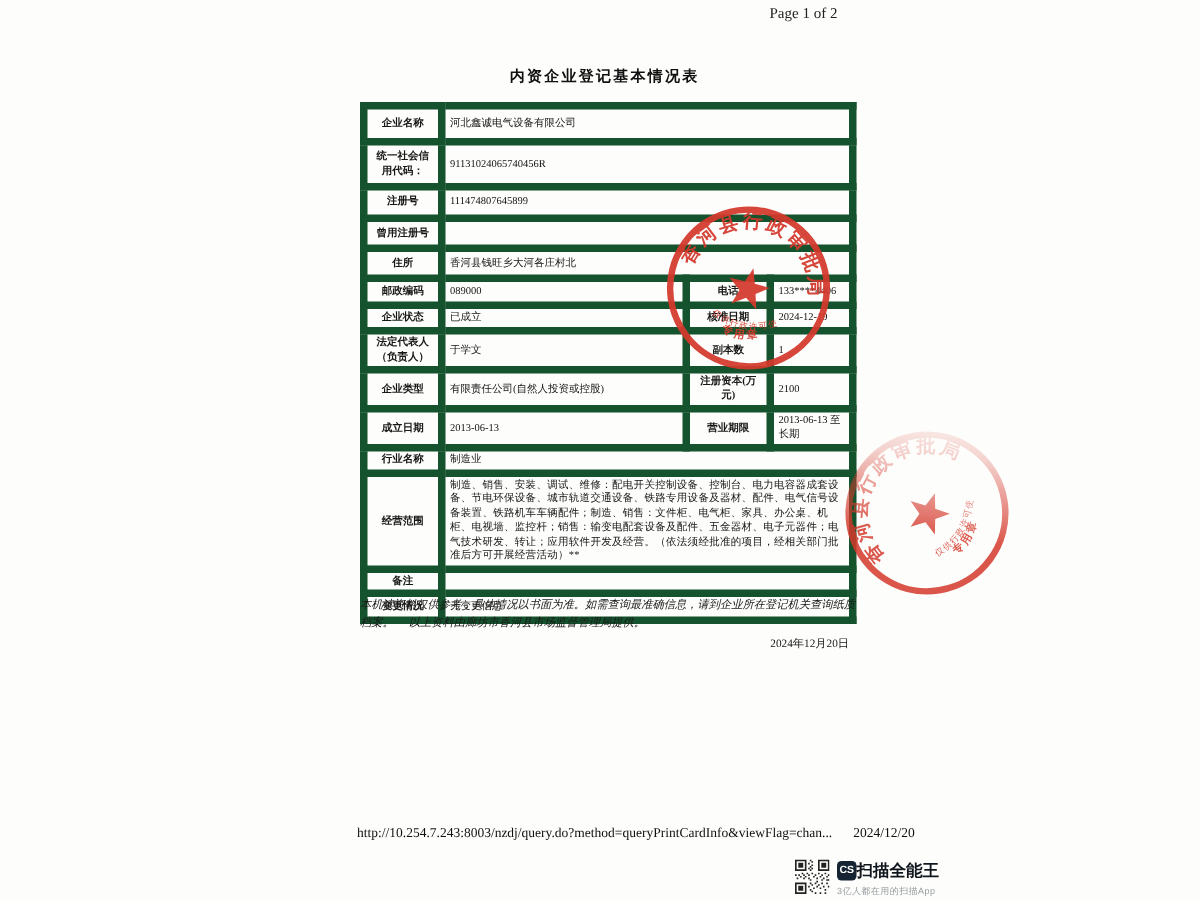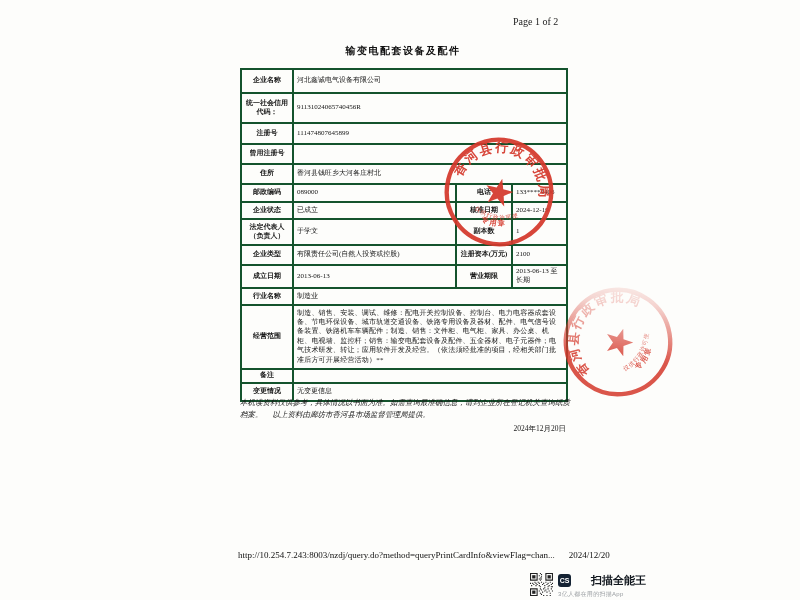--- a/index.html
+++ b/index.html
@@ -1,24 +1,24 @@
 <!DOCTYPE html>
 <html><head>
 <meta charset="utf-8">
 <style>
   html,body{margin:0;padding:0;}
   body{width:800px;height:600px;background:#ffffff;overflow:hidden;}
   .page{position:relative;width:800px;height:600px;background:#fdfdfb;
         font-family:"Liberation Serif",serif;color:#1e1e1e;}
-  .page-indicator{position:absolute;left:513px;top:16px;font-size:10px;color:#222;}
+  .page-indicator{position:absolute;left:513px;top:4px;font-size:10px;color:#222;}
   .doc-title{position:absolute;left:240px;top:44px;width:326px;text-align:center;
              font-size:10px;font-weight:bold;letter-spacing:1.5px;color:#111;}
   table.info-table{position:absolute;left:240px;top:68px;width:326px;
                    border-collapse:collapse;table-layout:fixed;font-size:7px;}
-  .info-table td{border:2px solid #14532d;padding:1px 3px;vertical-align:middle;
+  .info-table td{border:5px solid #14532d;padding:1px 3px;vertical-align:middle;
                  overflow:hidden;line-height:1.35;}
   .lbl{text-align:center;font-weight:bold;padding:1px 2px;color:#171717;}
   .val{text-align:left;color:#141414;}
   tr.r0{height:24px}tr.r1{height:30px}tr.r2{height:21px}tr.r3{height:20px}
   tr.r4{height:20px}tr.r5{height:18px}tr.r6{height:17px}tr.r7{height:26px}
   tr.r8{height:20px}tr.r9{height:18px}tr.r10{height:18px}tr.r11{height:17px}
   tr.r12{height:64px}tr.r13{height:14px}tr.r14{height:18px}
   .scope{line-height:1.6;padding:3px 5px;letter-spacing:.2px;}
   .stamp{position:absolute;pointer-events:none;}
   .stamp1{left:441px;top:134px;width:116px;height:116px;transform:rotate(14deg);opacity:.93;}
@@ -33,33 +33,33 @@
   .printbar{position:absolute;left:238px;top:550px;font-size:9px;color:#111;
             display:flex;align-items:baseline;}
   .printbar .print-date{margin-left:14px;}
   .scanner{position:absolute;left:530px;top:573px;display:flex;align-items:flex-start;}
   .qr{width:23px;height:23px;display:block;}
   .brand{margin-left:5px;}
   .brand-row{display:flex;align-items:center;}
   .cs-badge{width:13px;height:13px;border-radius:3px;background:#152333;color:#fff;
             font-family:"Liberation Sans",sans-serif;font-size:7px;font-weight:bold;
             display:flex;align-items:center;justify-content:center;letter-spacing:0;}
-  .app-name{margin-left:20px;font-family:Liberation Serif, serif;font-size:11px;
+  .app-name{margin-left:0;font-family:Liberation Serif, serif;font-size:11px;
             font-weight:bold;color:#10161d;}
   .tagline{margin-top:2px;font-family:"Liberation Sans",sans-serif;font-size:6px;
            color:#979b9f;letter-spacing:.3px;}
 </style>
 </head>
 <body>
 
 <div class="page">
 
   <div class="page-indicator">Page 1 of 2</div>
 
-  <div class="doc-title">输变电配套设备及配件</div>
+  <div class="doc-title">内资企业登记基本情况表</div>
 
   <table class="info-table">
     <colgroup>
         <col style="width:52px">
         <col style="width:163px">
         <col style="width:56px">
         <col style="width:55px">
       </colgroup>
     <tbody>
         <tr class="r0">

